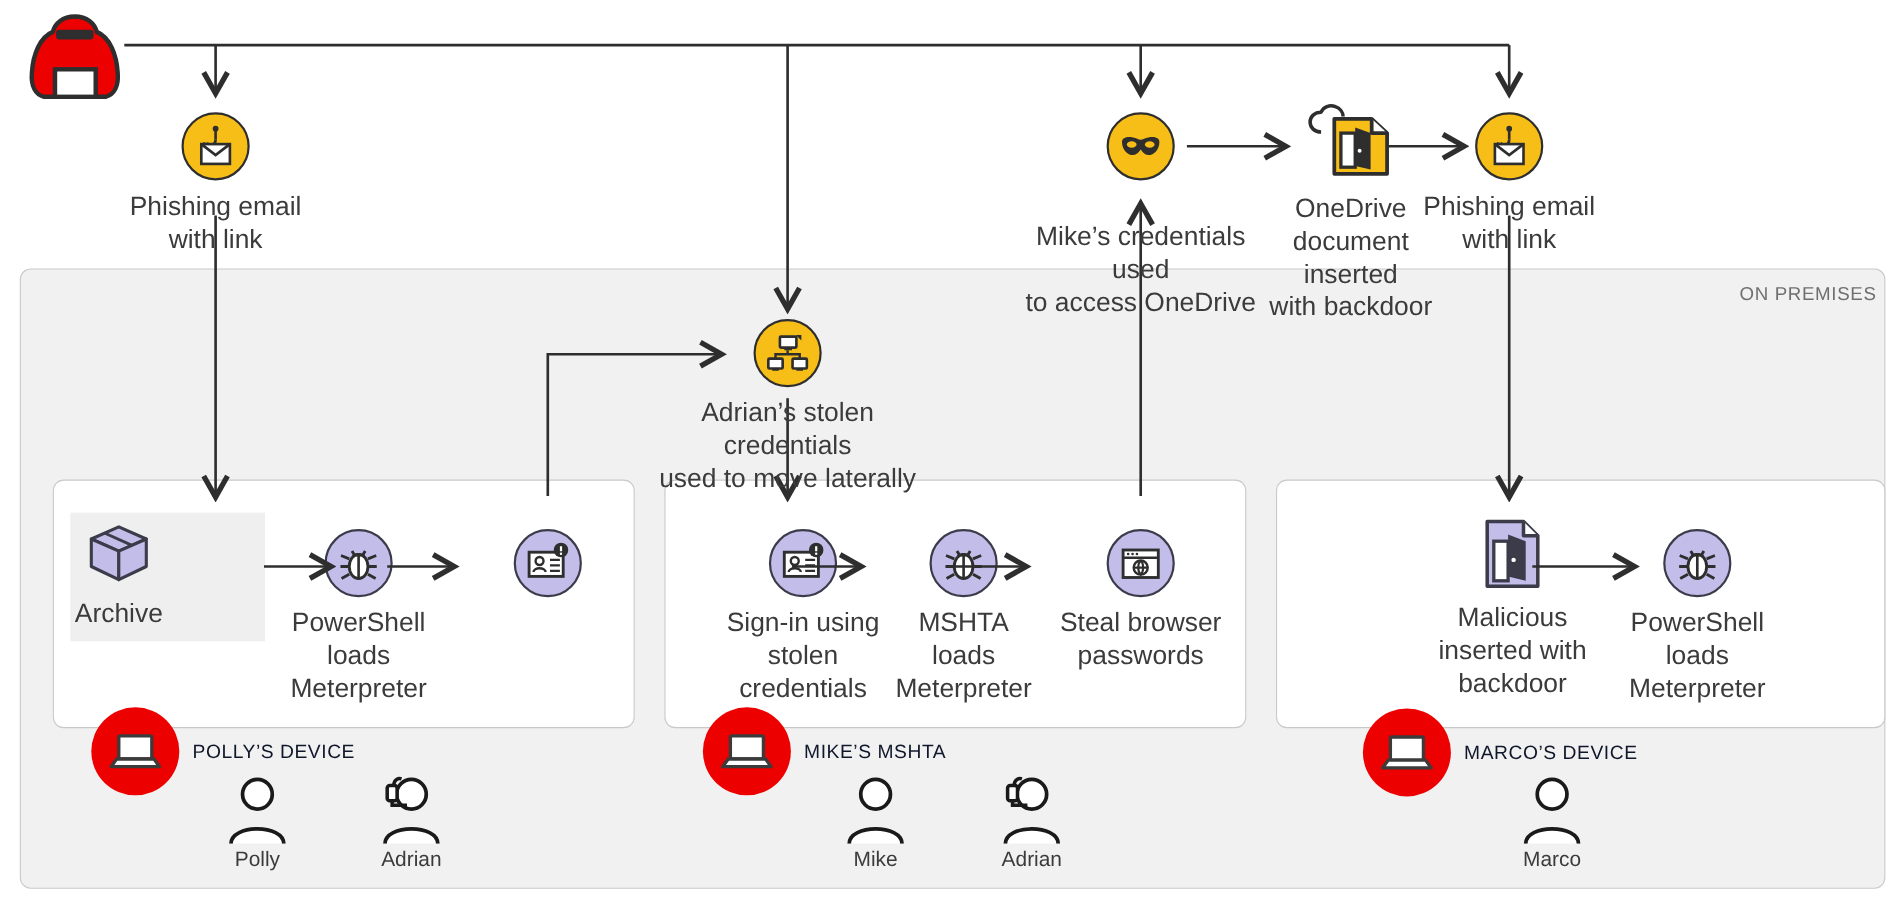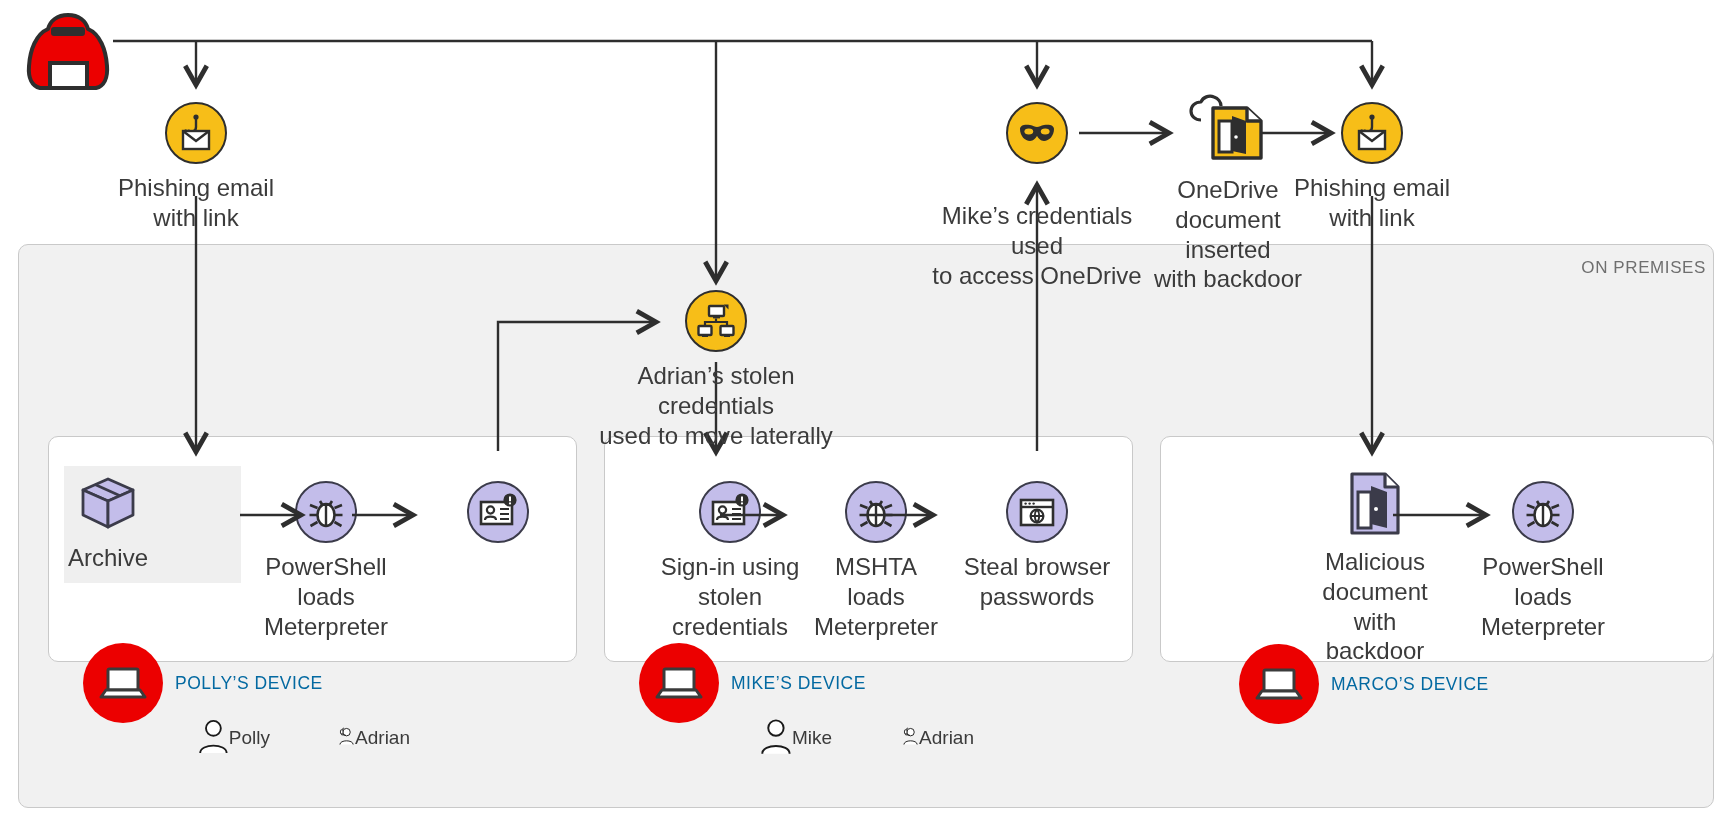--- a/index.html
+++ b/index.html
@@ -32,24 +32,24 @@
   
   .conn{position:absolute;overflow:visible;}
 
   
   .subbox{position:absolute;background:#efefef;}
 
   
   .devbadge{position:absolute;display:flex;align-items:center;gap:12px;}
   .devbadge .dot{width:80px;height:80px;border-radius:50%;background:#ec0000;
                  display:flex;align-items:center;justify-content:center;}
-  .devbadge .dname{font-size:17.5px;letter-spacing:.5px;color:#0369a1;white-space:nowrap;}
-
-  
-  .person{position:absolute;display:flex;flex-direction:row;align-items:center;}
+  .devbadge .dname{font-size:17.5px;letter-spacing:.5px;color:#0f172a;white-space:nowrap;}
+
+  
+  .person{position:absolute;display:flex;flex-direction:column;align-items:center;}
   .person .pname{margin-top:4px;font-size:19px;color:#3b3b3b;}
 </style>
 </head>
 <body>
 
 <div id="stage">
 
   <div class="premises"></div>
   <div class="premises-label">ON PREMISES</div>
 
@@ -294,21 +294,21 @@
     <div style="width:62px;height:68px;display:flex;align-items:center;justify-content:center;">
       <svg width="56" height="66" viewBox="0 0 56 66">
         <path d="M5 3 L38 3 L51 16 L51 62 L5 62 Z" fill="#C3BDEA" stroke="#3b3b4a" stroke-width="3.2" stroke-linejoin="round"></path>
         <path d="M38 3 L38 16 L51 16" fill="#ffffff" stroke="#3b3b4a" stroke-width="3.2" stroke-linejoin="round"></path>
         <rect x="11" y="21" width="13" height="36" fill="#ffffff" stroke="#3b3b4a" stroke-width="3"></rect>
         <path d="M24 15 L40 21 L40 57 L24 53 Z" fill="#3b3b4a"></path>
         <circle cx="29" cy="38" r="2" fill="#ffffff"></circle>
       </svg>
     </div>
     <div class="cap">Malicious
-document with
+inserted with
 backdoor</div>
   </div>
 
   <div class="node" style="left:1483px;top:481px;width:120px;">
     <div class="circ purple">
       <svg width="38" height="38" viewBox="0 0 38 38">
         <path d="M13 8 L16 13 M25 8 L22 13" stroke="#2e2e2e" stroke-width="2.6" fill="none"></path>
         <ellipse cx="19" cy="22" rx="8.5" ry="11" fill="#ffffff" stroke="#2e2e2e" stroke-width="2.6"></ellipse>
         <path d="M19 11 L19 33" stroke="#2e2e2e" stroke-width="2.4"></path>
         <path d="M10.5 15 L3 12 M10.5 22 L2.5 22 M10.5 29 L3.5 33
@@ -340,21 +340,21 @@
     <div class="dname">POLLY’S DEVICE</div>
   </div>
 
   <div class="devbadge" style="left:639px;top:643px;">
     <div class="dot">
       <svg width="48" height="40" viewBox="0 0 48 40">
         <rect x="9" y="6" width="30" height="21" rx="1.5" fill="#ffffff" stroke="#3b3b3b" stroke-width="3"></rect>
         <path d="M7 27 L41 27 L46 34 L2 34 Z" fill="#ffffff" stroke="#3b3b3b" stroke-width="3" stroke-linejoin="round"></path>
       </svg>
     </div>
-    <div class="dname">MIKE’S DEVICE</div>
+    <div class="dname">MIKE’S MSHTA</div>
   </div>
 
   <div class="devbadge" style="left:1239px;top:644px;">
     <div class="dot">
       <svg width="48" height="40" viewBox="0 0 48 40">
         <rect x="9" y="6" width="30" height="21" rx="1.5" fill="#ffffff" stroke="#3b3b3b" stroke-width="3"></rect>
         <path d="M7 27 L41 27 L46 34 L2 34 Z" fill="#ffffff" stroke="#3b3b3b" stroke-width="3" stroke-linejoin="round"></path>
       </svg>
     </div>
     <div class="dname">MARCO’S DEVICE</div>
@@ -391,14 +391,21 @@
     <svg width="62" height="62" viewBox="0 0 62 62">
       <circle cx="31" cy="17" r="13.5" fill="#ffffff" stroke="#1a1a1a" stroke-width="3.4"></circle>
       <path d="M7 62 C7 44 55 44 55 62" fill="#ffffff" stroke="#1a1a1a" stroke-width="3.4"></path>
       <path d="M15 9 C15 4 19 2 22 3" fill="none" stroke="#1a1a1a" stroke-width="3.2"></path>
       <rect x="9" y="9" width="9" height="14" rx="2.4" fill="#ffffff" stroke="#1a1a1a" stroke-width="3.2"></rect>
       <path d="M13.5 23 L13.5 27 L27 27" fill="none" stroke="#1a1a1a" stroke-width="3.2"></path>
     </svg>
     <div class="pname">Adrian</div>
   </div>
 
+  <div class="person" style="left:1375px;top:705px;width:72px;">
+    <svg width="56" height="62" viewBox="0 0 56 62">
+      <circle cx="28" cy="17" r="13.5" fill="#ffffff" stroke="#1a1a1a" stroke-width="3.4"></circle>
+      <path d="M4 62 C4 44 52 44 52 62" fill="#ffffff" stroke="#1a1a1a" stroke-width="3.4"></path>
+    </svg>
+    <div class="pname">Marco</div>
+  </div>
 
 </div>
 
 </body></html>

